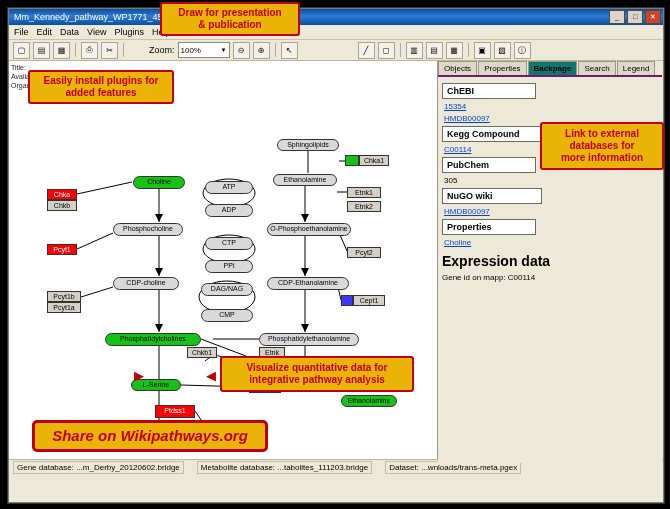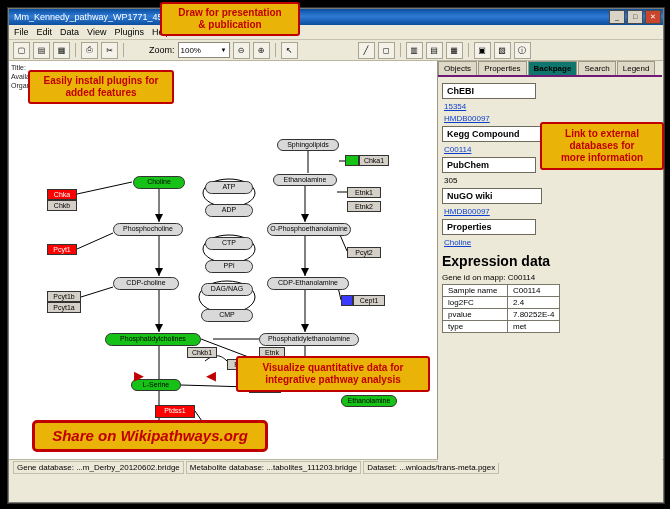--- a/index.html
+++ b/index.html
@@ -76,21 +76,21 @@
   .dblink{color:#0b3fd0;text-decoration:underline;font-size:8px;margin:3px 0 2px 2px;display:block;}
   .dbtext{font-size:8px;margin:3px 0 2px 2px;}
   .exprtitle{font-weight:bold;font-size:14px;margin:6px 0 4px 0;}
   .geneid{font-size:8px;margin-bottom:2px;}
   table.expr{border-collapse:collapse;font-size:8px;}
   table.expr td{border:1px solid #7a7668;padding:1px 5px;background:#fff;}
   table.expr td.k{width:54px;}
   
   .statusbar{
     height:14px;background:#ece9d8;border-top:1px solid #b9b5a2;
-    display:flex;align-items:center;font-size:8px;padding:0 4px;gap:2px;
+    display:flex;align-items:center;font-size:8px;padding:0 4px;gap:13px;
   }
   .statusbar .cell{border:1px solid #c2beac;padding:0 3px;height:11px;line-height:11px;}
   
   .node{
     position:absolute;border:1px solid #333;font-size:7px;text-align:center;
     line-height:10px;box-sizing:border-box;background:#d9d9d9;
   }
   .metab{background:#d9d9d9;border-radius:9px;}
   .gene{background:#d4d0c8;}
   .greenbox{background:#17c217;}
@@ -280,55 +280,35 @@
         <div class="dbtext">305</div>
 
         <div class="dbbox" style="width:90px">NuGO wiki</div>
         <a class="dblink">HMDB00097</a>
 
         <div class="dbbox">Properties</div>
         <a class="dblink">Choline</a>
 
         <div class="exprtitle">Expression data</div>
         <div class="geneid">Gene id on mapp: C00114</div>
-        <table class="expr">
-          <tbody>
-              <tr>
-            <td class="k">Sample name</td>
-            <td>C00114</td>
-          </tr>
-          <tr>
-            <td class="k">log2FC</td>
-            <td>2.4</td>
-          </tr>
-          <tr>
-            <td class="k">pvalue</td>
-            <td>7.80252E-4</td>
-          </tr>
-          <tr>
-            <td class="k">type</td>
-            <td>met</td>
-          </tr>
-        </tbody>
-          </table>
       </div>
     </div>
   </div>
 
   <div class="statusbar">
     <span class="cell">Gene database: ...m_Derby_20120602.bridge</span>
     <span class="cell">Metabolite database: ...tabolites_111203.bridge</span>
     <span class="cell">Dataset: ...wnloads/trans-meta.pgex</span>
   </div>
 </div>
 
 <div class="callout" style="left:160px;top:2px;width:140px;height:34px;display:flex;align-items:center;justify-content:center;white-space:pre-line">Draw for presentation
 &amp; publication</div>
 <div class="callout" style="left:28px;top:70px;width:146px;height:34px;display:flex;align-items:center;justify-content:center;white-space:pre-line">Easily install plugins for
 added features</div>
 <div class="callout" style="left:540px;top:122px;width:124px;height:48px;display:flex;align-items:center;justify-content:center;white-space:pre-line">Link  to external
 databases  for
 more information</div>
-<div class="callout" style="left:236px;top:356px;width:194px;height:36px;display:flex;align-items:center;justify-content:center;white-space:pre-line">Visualize quantitative data  for
+<div class="callout" style="left:220px;top:356px;width:194px;height:36px;display:flex;align-items:center;justify-content:center;white-space:pre-line">Visualize quantitative data  for
 integrative pathway analysis</div>
 <div class="callout share" style="left:32px;top:420px;width:236px;height:32px;display:flex;align-items:center;justify-content:center">Share on Wikipathways.org</div>
 <div class="arrowmark" style="left:206px;top:368px">◀</div>
 <div class="arrowmark" style="left:134px;top:368px">▶</div>
 
 </body></html>

